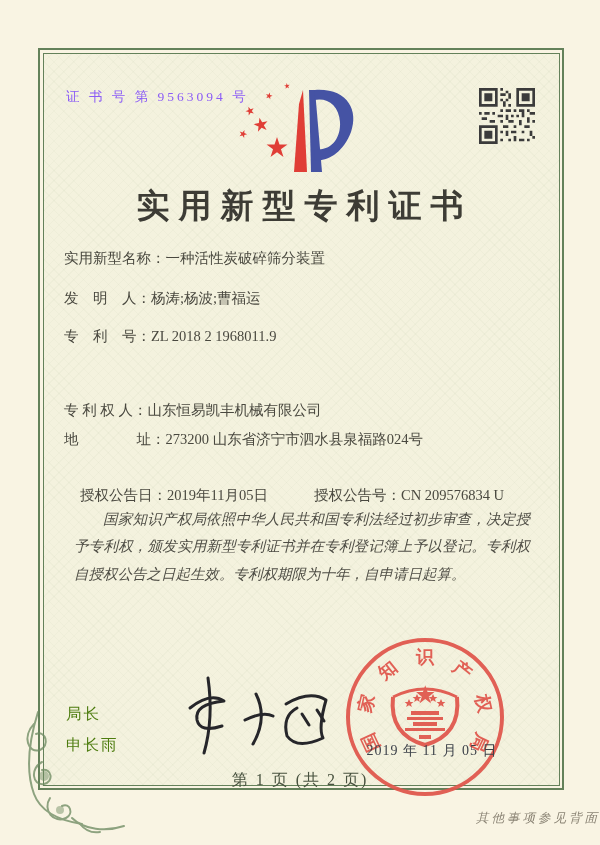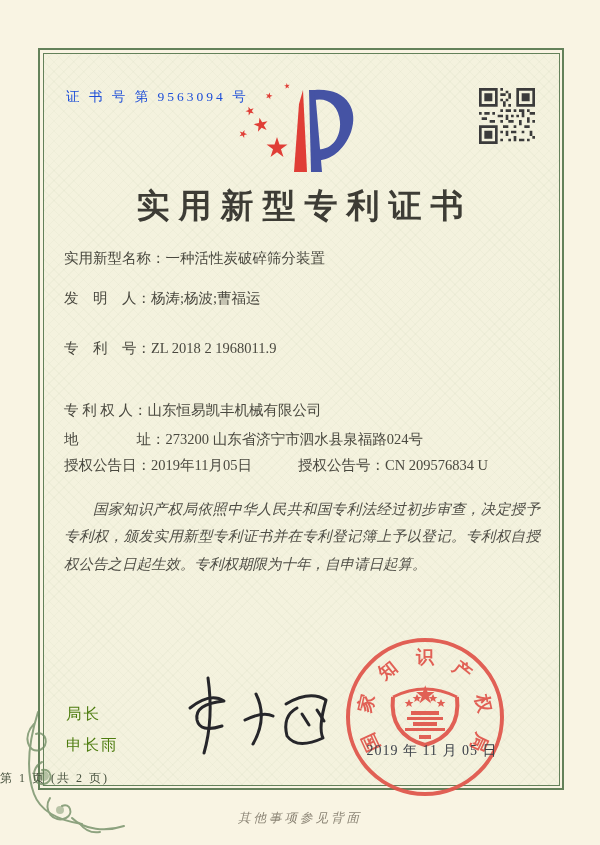--- a/index.html
+++ b/index.html
@@ -16,57 +16,57 @@
   }
   .frame-inner{
     position:absolute; inset:2.5px; border:1px solid #64815a;
     background:
       repeating-linear-gradient(45deg, rgba(140,165,120,.05) 0 1px, transparent 1px 7px),
       repeating-linear-gradient(-45deg, rgba(140,165,120,.05) 0 1px, transparent 1px 7px),
       #f4f2de;
   }
   .cert-no{
     position:absolute; left:66px; top:88px;
-    font-size:13.5px; letter-spacing:3px; color:#1d4ed8;
+    font-size:13.5px; letter-spacing:3px; color:#8b5cf6;
   }
   .logo{ position:absolute; left:233px; top:74px; width:134px; height:108px;}
   .qr{ position:absolute; left:479px; top:88px; width:56px; height:56px;}
   .title{
     position:absolute; left:0; top:184px; width:600px;
     text-align:center; font-size:33px; font-weight:600;
     letter-spacing:9px; padding-left:9px; box-sizing:border-box;
     color:#3d3c35;
   }
   .row{ position:absolute; left:64px; font-size:14.5px; color:#49483f; white-space:nowrap;}
-  .r0{top:249px;} .r1{top:289px;} .r2{top:339px;} .r3{top:364px;}
-  .r4{top:401px;} .r5{top:430px;} .r6{top:456px;}
+  .r0{top:249px;} .r1{top:289px;} .r2{top:327px;} .r3{top:364px;}
+  .r4{top:401px;} .r5{top:430px;} .r6{top:486px;margin-left:16px;}
   .grant-no{margin-left:46px;}
   .body-text{
     position:absolute; left:62px; top:494px; width:480px;
     font-size:14.5px; font-style:italic; line-height:1.88;
     color:#4e4d45; text-align:justify;
   }
-  .body-text p{margin:2px; text-indent:2em;}
+  .body-text p{margin:12px; text-indent:2em;}
   .signatory{
     position:absolute; left:66px; top:698px;
     font-size:15.5px; color:#4d7c0f; line-height:2.0; letter-spacing:2px;
   }
   .signature{ position:absolute; left:168px; top:668px; width:180px; height:95px;}
   .seal{ position:absolute; left:339px; top:631px; width:172px; height:172px; opacity:.93;}
   .seal-date{
     position:absolute; left:352px; top:742px; width:160px;
     font-size:14px; color:#3d424a; letter-spacing:1px; text-align:center;
   }
   .flourish{ position:absolute; left:20px; top:710px; width:132px; height:128px;}
   .page-num{
-    position:absolute; left:0; top:770px; width:600px; text-align:left;
-    font-size:12px; color:#48523f; letter-spacing:2px;
+    position:absolute; left:0; top:770px; width:600px; text-align:center;
+    font-size:16px; color:#48523f; letter-spacing:2px;
   }
   .back-note{
-    position:absolute; left:0; top:810px; width:600px; text-align:center;
+    position:absolute; left:0; top:810px; width:600px; text-align:right;
     font-size:12.5px; font-style:italic; color:#8b8475; letter-spacing:3px;
   }
 </style>
 </head>
 <body>
 
 <div class="page">
 
   <div class="frame">
     <div class="frame-inner"></div>

